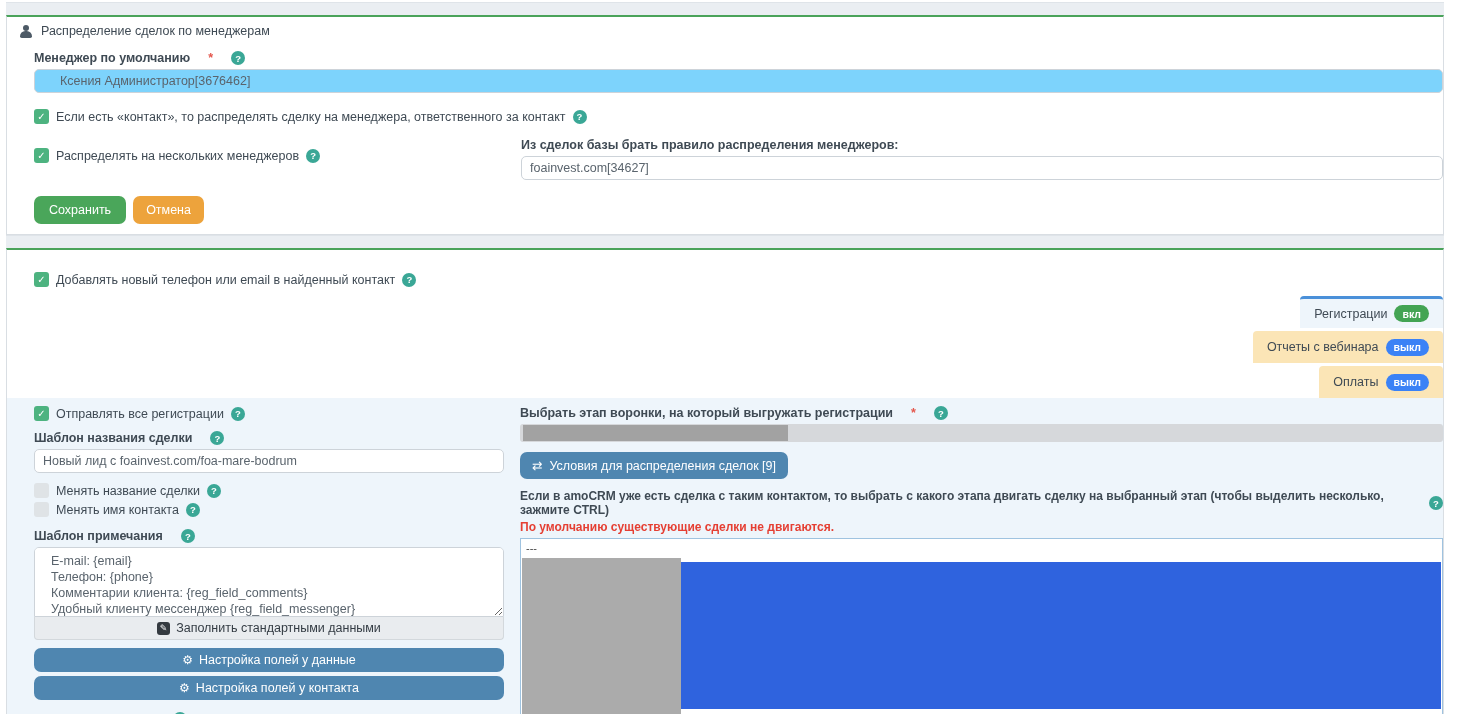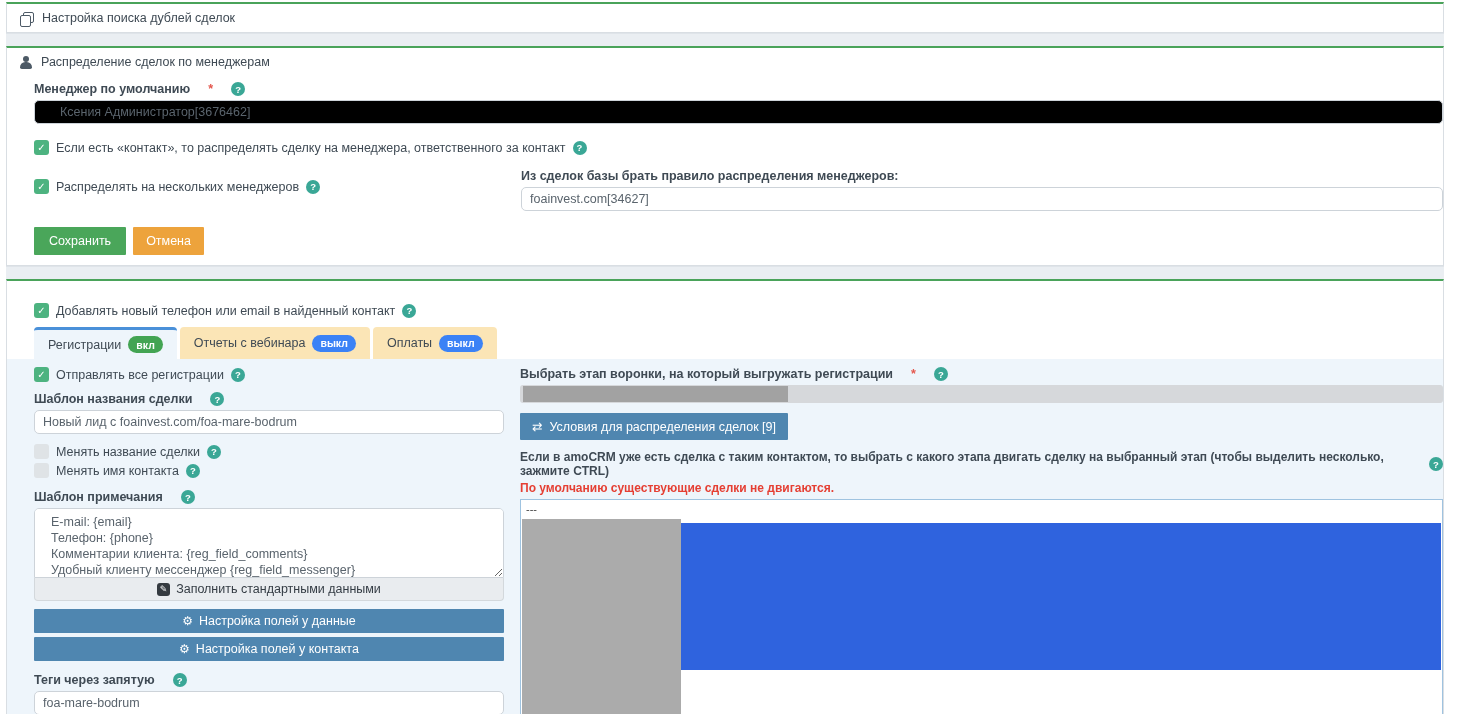--- a/index.html
+++ b/index.html
@@ -28,38 +28,38 @@
   .lbl { font-weight:bold; color:#3f4a54; display:flex; align-items:center; gap:18px; }
   .req { color:#e4574d; font-weight:bold; }
   .q { display:inline-flex; align-items:center; justify-content:center; width:14px; height:14px;
     border-radius:50%; background:#3aa796; color:#fff; font-size:9.5px; font-weight:bold; flex:0 0 14px; }
   .cbrow { display:flex; align-items:center; gap:7px; }
   .cb { width:15px; height:15px; border-radius:3px; background:#dfe3e6; display:inline-flex;
     align-items:center; justify-content:center; color:#fff; font-size:10px; flex:0 0 15px; cursor:pointer; }
   .cb.on { background:#4db380; }
   .inp { height:24px; border:1px solid #cdd3d9; border-radius:5px; background:#fff; color:#5a646d;
     font-family:"Liberation Sans", sans-serif; font-size:12.5px; padding:0 8px; width:100%; }
-  .inp.gray { background:#000000;padding-left:25px; }
-  .btn { border:none; border-radius:1px; color:#fff; font-family:"Liberation Sans", sans-serif;
+  .inp.gray { background:#7dd3fc;padding-left:25px; }
+  .btn { border:none; border-radius:7px; color:#fff; font-family:"Liberation Sans", sans-serif;
     font-size:12.5px; cursor:pointer; }
   .btn-green { background:#4aa65a; padding:7px 15px; }
   .btn-orange { background:#eda33c; padding:7px 13px; }
   .btn-steel { background:#4f86b0; }
 
   
   .mt8{margin-top:8px}.mt10{margin-top:10px}.mt12{margin-top:12px}.mt4{margin-top:4px}.mt16{margin-top:16px}
   .row2 { display:flex; margin-top:14px; }
   .row2 .c-left { width:487px; padding-top:10px; }
   .row2 .c-right { flex:1; }
   .btnrow { display:flex; gap:7px; margin-top:16px; }
 
   
   .h1 { font-size:17px; font-weight:bold; color:#3c4751; letter-spacing:.2px; }
   .p3top { padding:12px 0 0 27px; }
-  .tabs { display:flex; gap:3px; margin-top:9px; align-items:flex-end; }
+  .tabs { display:flex; gap:3px; margin-top:9px; align-items:flex-end;flex-direction:column; }
   .tab { display:flex; align-items:center; gap:7px; padding:0 14px; height:32px;
     border-radius:4px 4px 0 0; cursor:pointer; background:#fbe5b6; }
   .tab.active { background:#eef5fb; border-top:3px solid #4a90d9; }
   .badge { border-radius:999px; color:#fff; font-size:10.5px; font-weight:bold; padding:2.5px 8px; }
   .badge.on { background:#43a453; }
   .badge.off { background:#3b82f6; }
   .pane { background:#eef5fb; min-height:370px; padding:8px 0 0 27px; display:flex; }
   .col-l { width:470px; flex:0 0 470px; }
   .col-r { flex:1; margin-left:16px; }
 
@@ -83,26 +83,20 @@
     position:relative; overflow:hidden; }
   .listbox .opt { font-size:11px; color:#444; padding:3px 5px 2px; }
   .listbox .sel-block { position:absolute; left:1px; right:1px; top:23px; height:147px; background:#2f63de; }
   .listbox .redact-block { position:absolute; left:1px; top:19px; width:159px; height:208px; background:#ababab; }
 </style>
 </head>
 <body>
 
 <div class="page">
 
-  <section class="panel">
-    <div class="panel-head">
-      <span class="icon-copy"></span>
-      <span class="ttl">Настройка поиска дублей сделок</span>
-    </div>
-  </section>
 
   <div class="gap"></div>
 
   <section class="panel">
     <div class="panel-head">
       <span class="icon-person"></span>
       <span class="ttl">Распределение сделок по менеджерам</span>
     </div>
     <div class="body2">
       <div class="lbl mt4">

